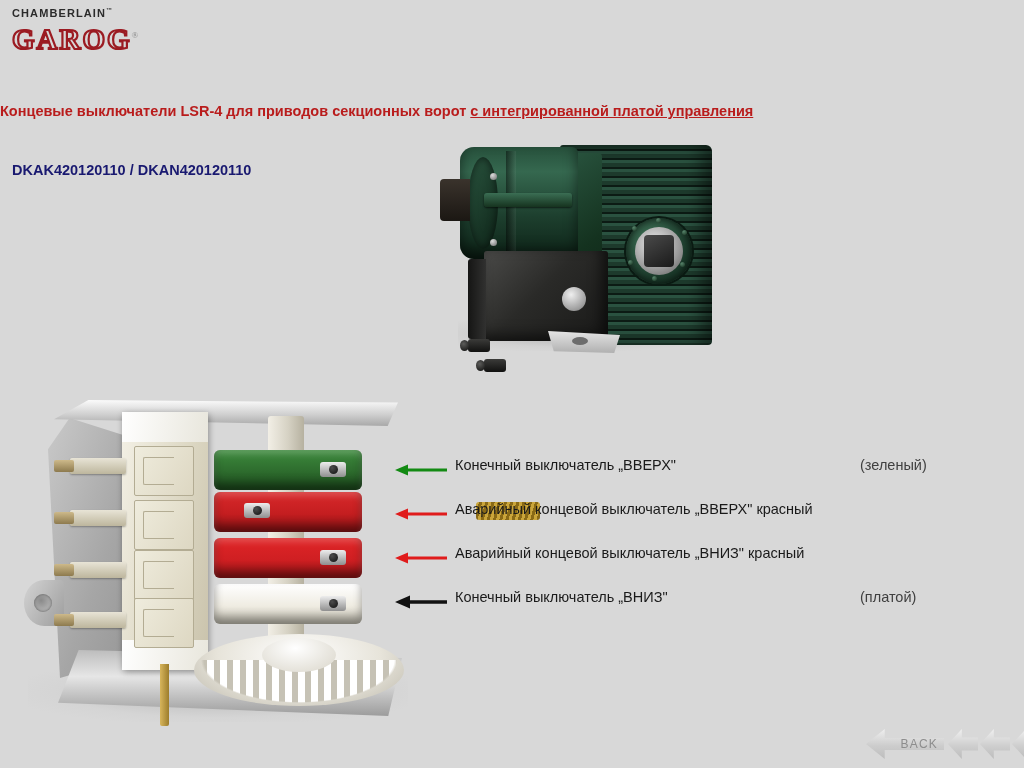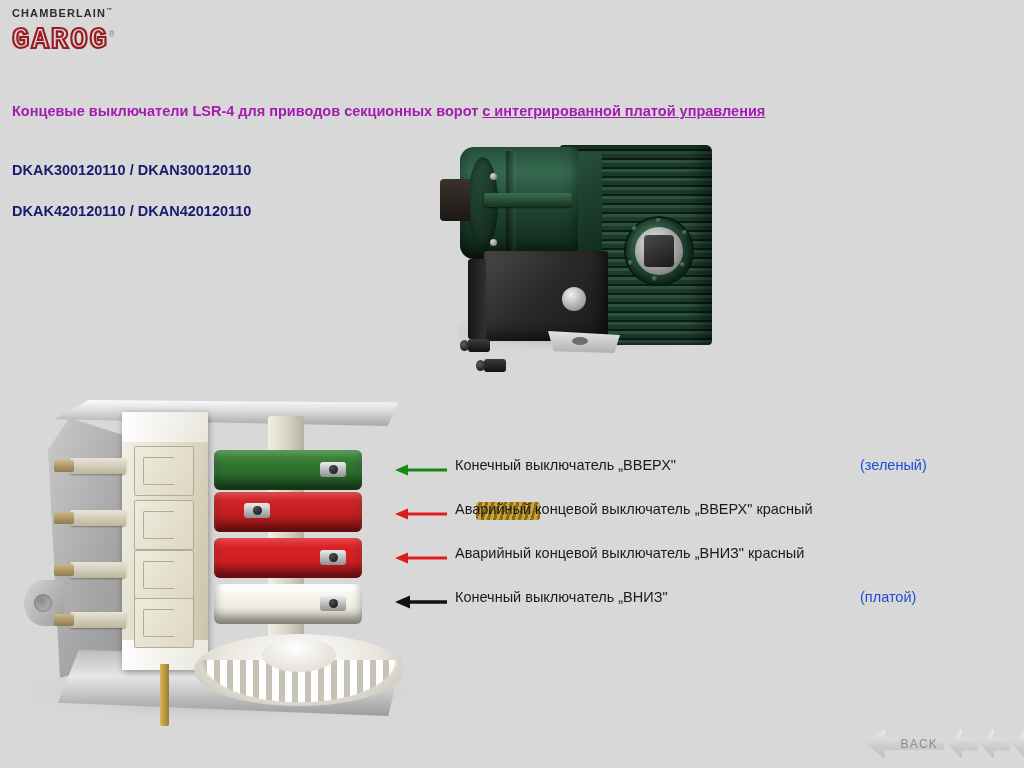--- a/index.html
+++ b/index.html
@@ -15,40 +15,40 @@
   
   #logo{position:absolute;left:12px;top:4px;width:200px;height:40px;}
   #logo .chamberlain{
     font-family:"Liberation Sans","DejaVu Sans",sans-serif;
     font-size:11px;font-weight:bold;letter-spacing:1.1px;
     color:#2b2b2b;line-height:12px;
     transform:scaleY(1.05);transform-origin:left top;
   }
   #logo .tm{font-size:6px;vertical-align:super;}
   #logo .garog{
-    font-family:Liberation Mono, monospace;
+    font-family:Liberation Serif, serif;
     font-size:29px;font-weight:bold;letter-spacing:2px;
     color:#d8d8d8;
     -webkit-text-stroke:2.2px #9b1b22;
     line-height:30px;margin-top:1px;
   }
   #logo .reg{
     font-size:9px;color:#8a8a8a;-webkit-text-stroke:0;
     vertical-align:super;font-weight:normal;
   }
 
   
   .h-title{
     position:absolute;left:12px;top:50px;
     font-size:17px;font-weight:bold;color:#191970;
     letter-spacing:.1px;white-space:nowrap;
   }
   .h-sub{
-    position:absolute;left:12px;top:101px;width:840px;
-    font-size:14.5px;font-weight:bold;color:#a21caf;
+    position:absolute;left:0;top:101px;width:840px;
+    font-size:14.5px;font-weight:bold;color:#b91c1c;
     line-height:21px;
   }
   .h-sub .ul{text-decoration:underline;}
 
   
   .codes{position:absolute;left:12px;top:160px;}
   .code{
     font-size:14.5px;font-weight:bold;color:#191970;
     height:41px;line-height:20px;white-space:nowrap;
   }
@@ -272,21 +272,21 @@
   .lg-arrow{
     position:absolute;left:0;top:8px;width:52px;height:14px;
   }
   .lg-arrow svg{display:block;}
   .lg-text{
     position:absolute;left:60px;top:2px;
     font-size:14.5px;color:#1a1a1a;white-space:nowrap;
   }
   .lg-note{
     position:absolute;left:465px;top:2px;
-    font-size:14.5px;color:#1d4ed8;white-space:nowrap;
+    font-size:14.5px;color:#404040;white-space:nowrap;
   }
 
   
   #nav{position:absolute;left:866px;top:729px;height:32px;}
   .nav-back{
     position:absolute;left:0;top:0;width:78px;height:30px;
     background:linear-gradient(to bottom,#efefef,#cdcdcd 55%,#bdbdbd);
     clip-path:polygon(0 50%,24% 0,24% 30%,100% 30%,100% 70%,24% 70%,24% 100%);
     display:flex;align-items:center;justify-content:flex-end;
     padding-right:6px;box-sizing:border-box;
@@ -310,21 +310,20 @@
     <div class="chamberlain"><span>CHAMBERLAIN</span><span class="tm">™</span></div>
     <div class="garog"><span>GAROG</span><span class="reg">®</span></div>
   </div>
 
 
   <div class="h-sub">
     <span>Концевые выключатели LSR-4 для приводов секционных ворот </span><span class="ul">с интегрированной платой управления</span>
   </div>
 
   <div class="codes">
-    <div class="code">DKAK300120110 / DKAN300120110</div>
     <div class="code">DKAK420120110 / DKAN420120110</div>
   </div>
 
   <div id="motor-photo">
     <div class="mp-shadow"></div>
 
     <div class="mp-body"></div>
     <div class="mp-bodyface"></div>
 
     <div class="mp-hub">

